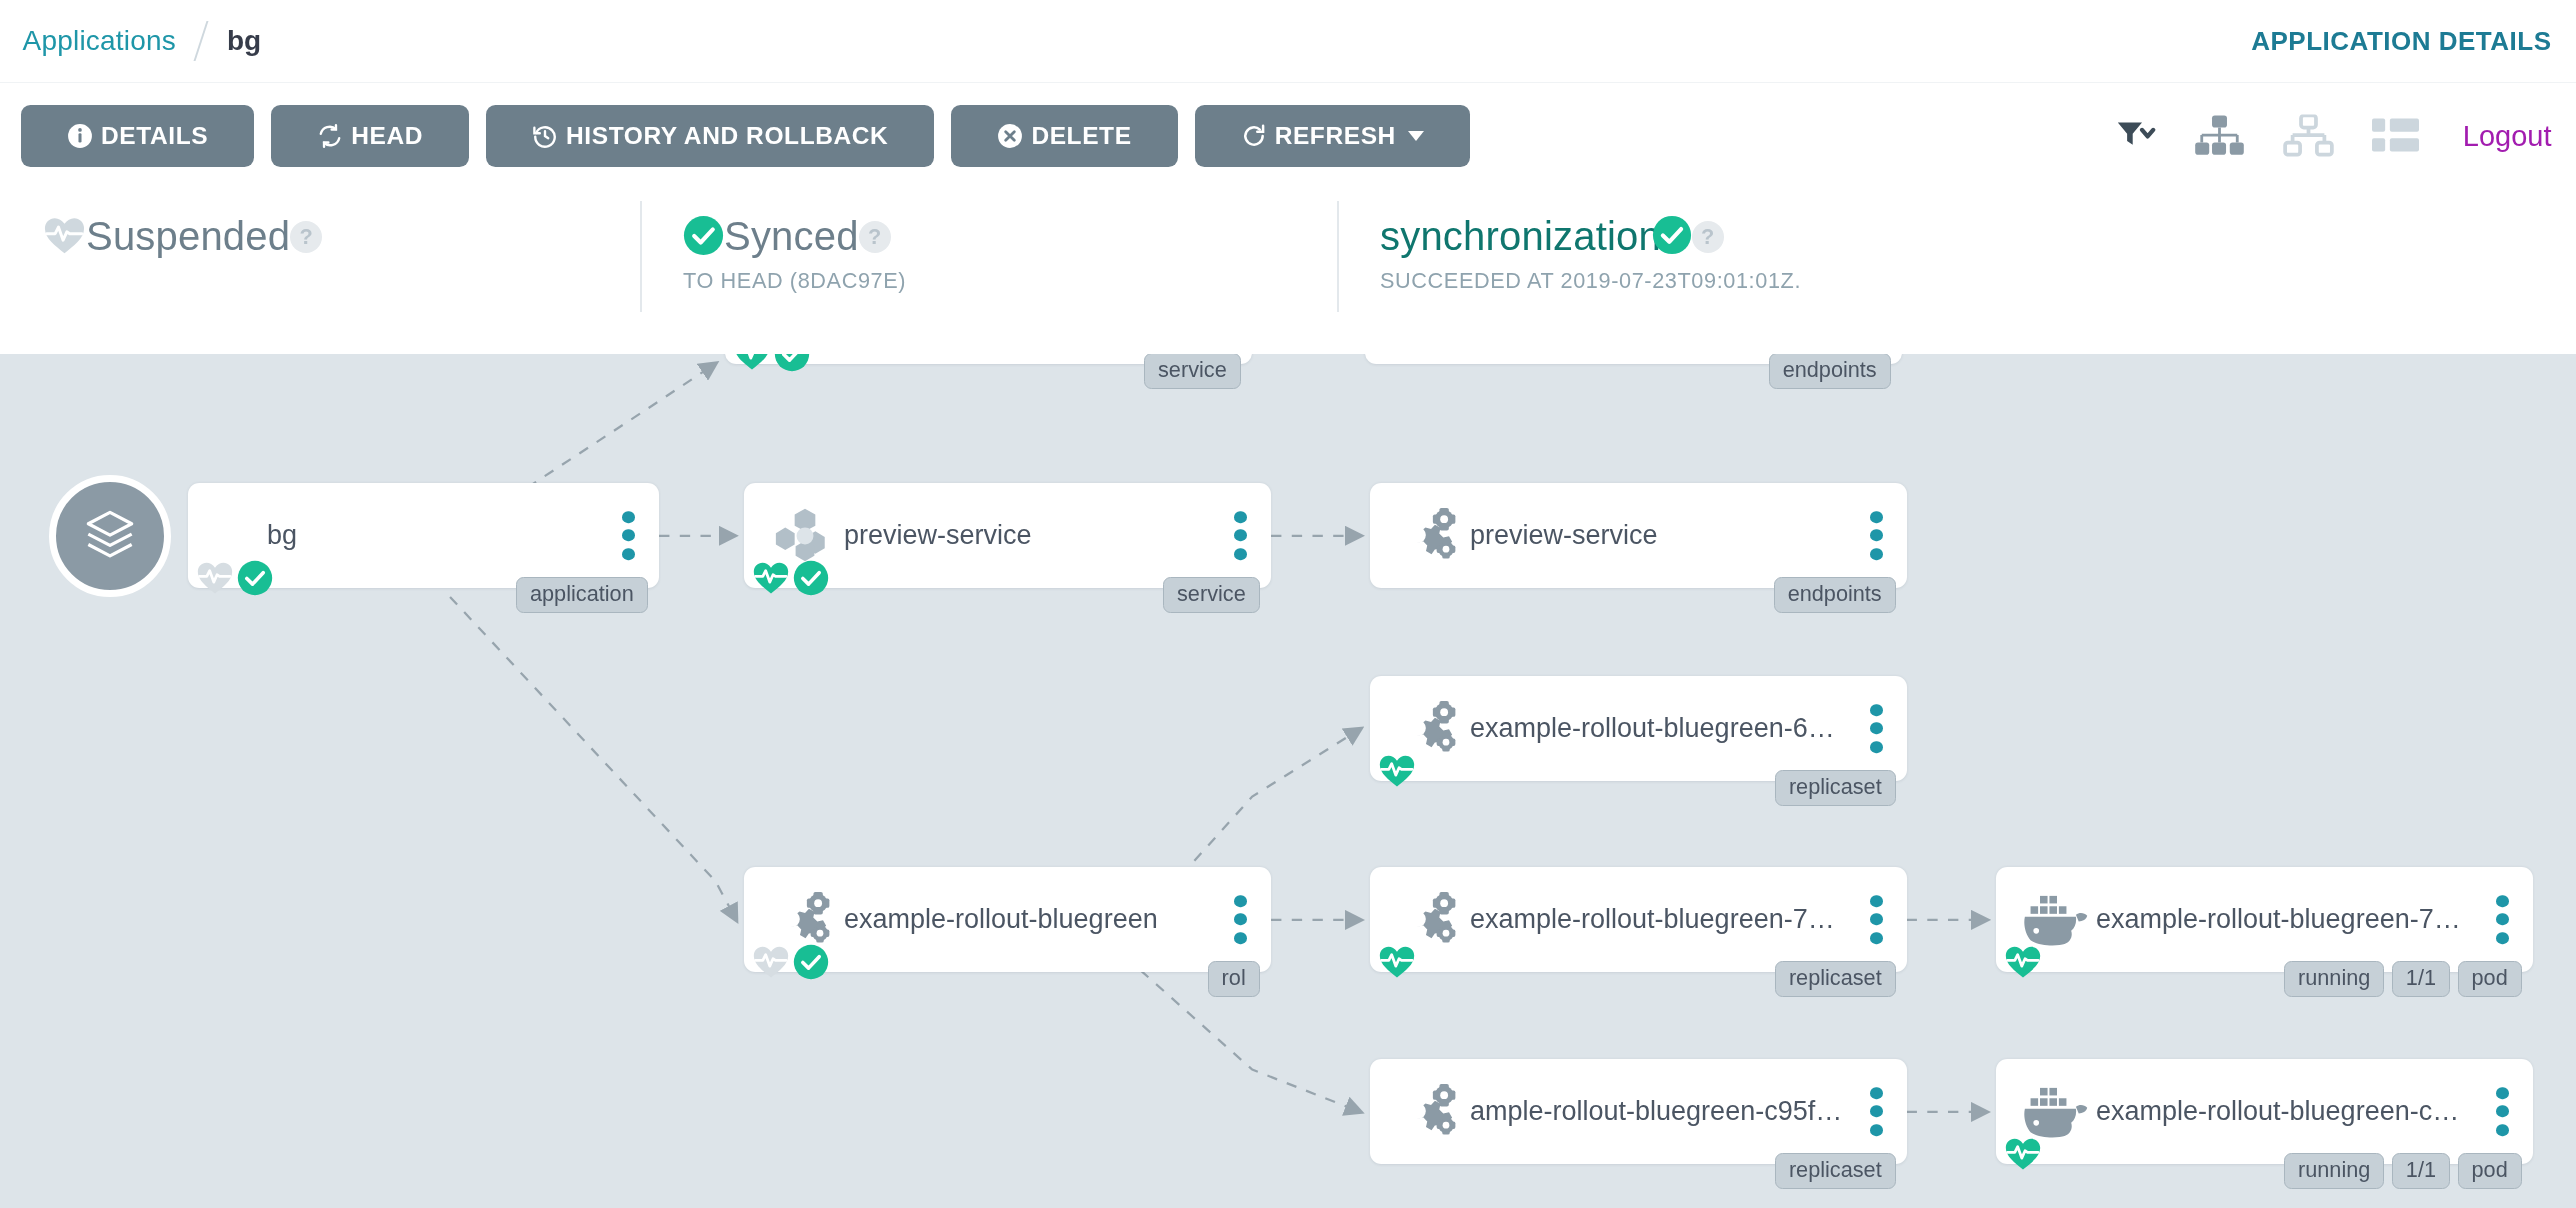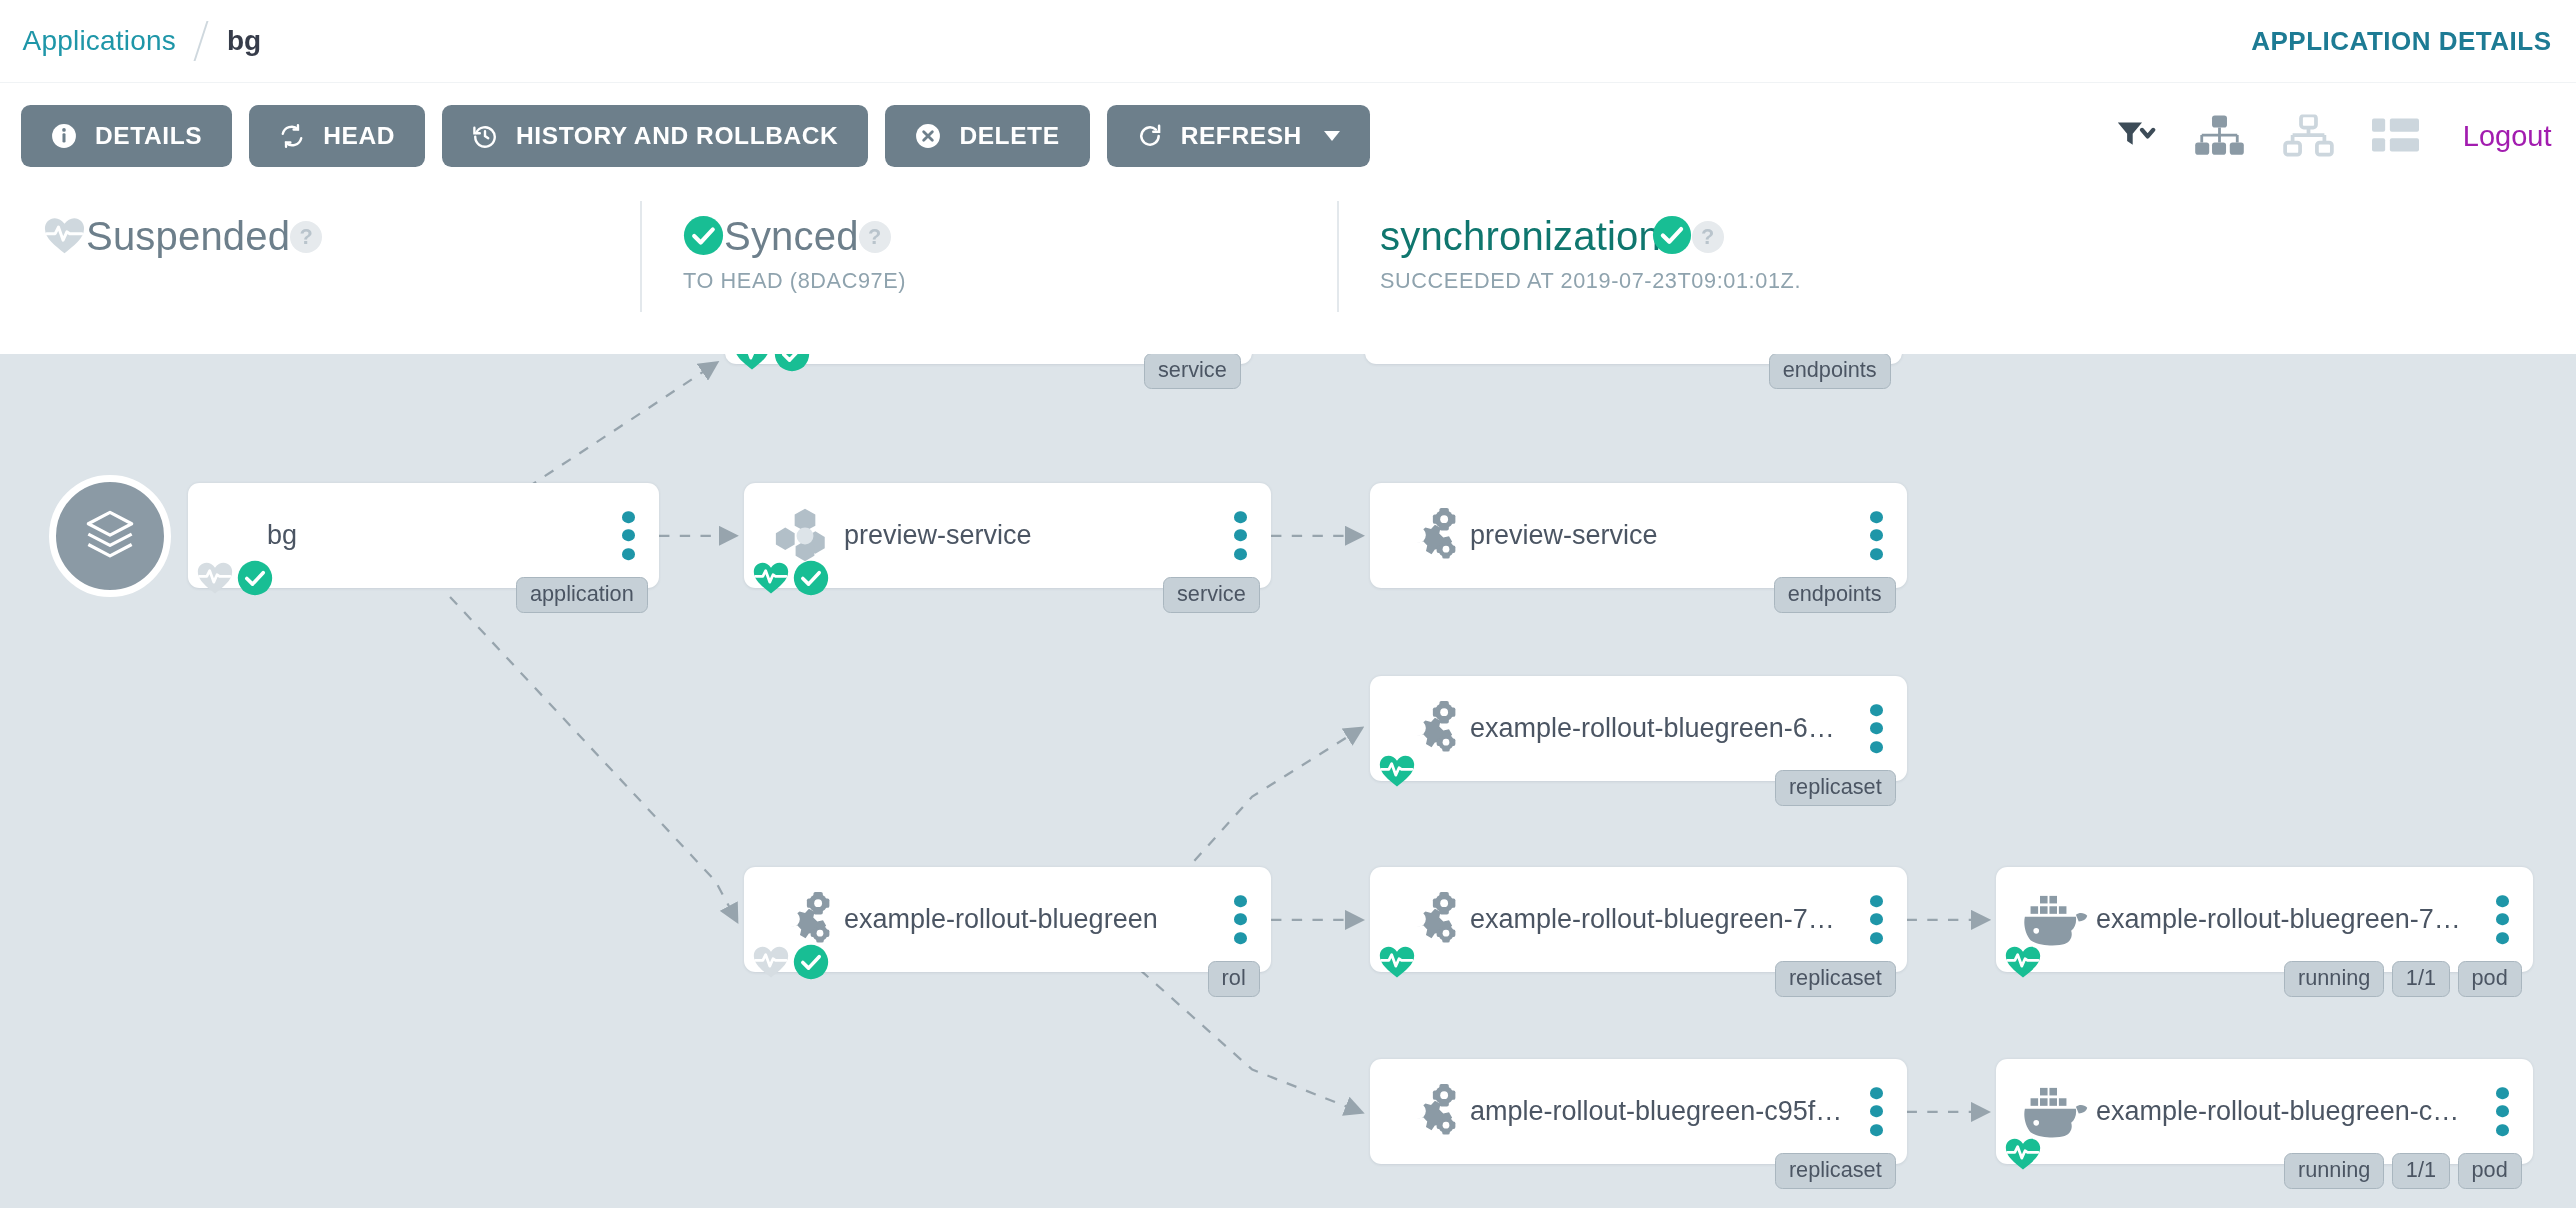--- a/index.html
+++ b/index.html
@@ -33,22 +33,22 @@
     cursor: pointer;
   }
 
   
   .toolbar {
     position: absolute; left: 0; top: 83px; width: 2576px; height: 105px;
     background: #fff; display: flex; align-items: center;
   }
   .tb-buttons { display: flex; align-items: center; margin-left: 21px; gap: 17px; }
   .tb-btn {
-    display: flex; align-items: center; gap: 18px;
-    height: 62px; padding: 0 30px;
+    display: flex; align-items: center; gap: 8px;
+    height: 62px; padding: 0 46px;
     background: #6d7f8b; color: #ffffff;
     border: none; border-radius: 9.4px;
     font-family: "Liberation Sans", sans-serif;
     font-size: 24.5px; font-weight: bold; letter-spacing: 0.6px;
     cursor: pointer; white-space: nowrap;
   }
   .tb-btn svg { display: block; }
   .caret-down {
     width: 0; height: 0; margin-left: 3.8px;
     border-left: 8.5px solid transparent; border-right: 8.5px solid transparent;

